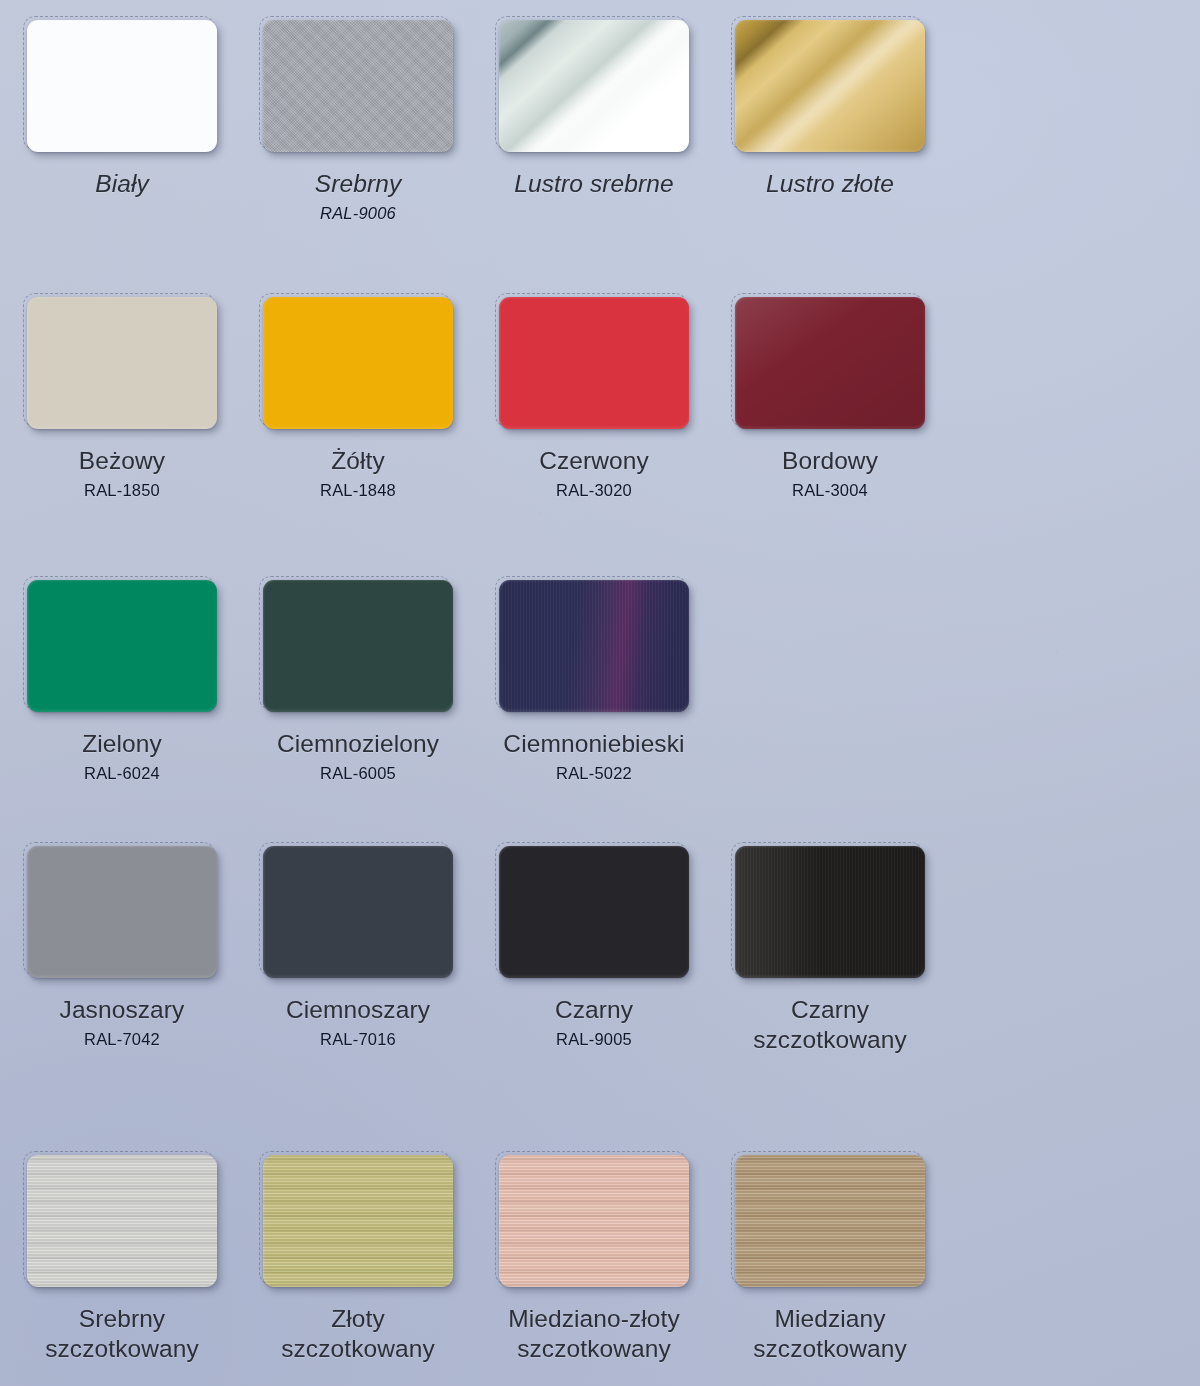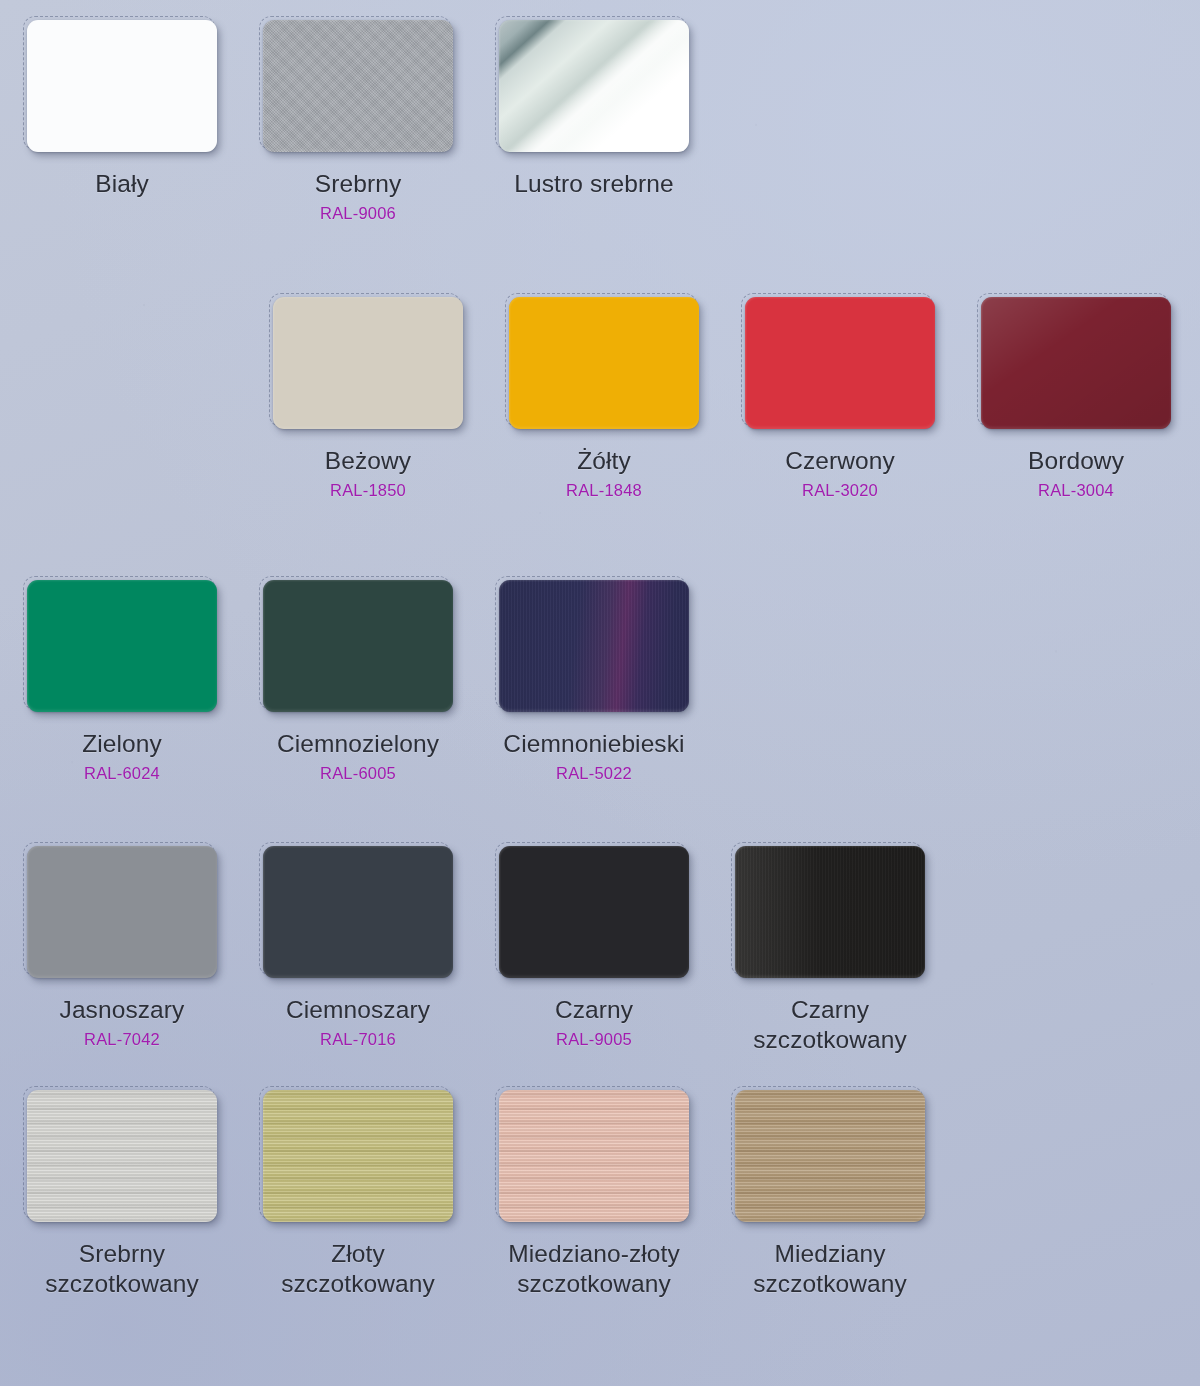--- a/index.html
+++ b/index.html
@@ -231,33 +231,33 @@
     text-align: center;
     letter-spacing: 0.1px;
     font-weight: 400;
     text-shadow: 0 1px 0 rgba(255,255,255,0.22);
   }
   .label .l2 { display: block; }
 
   .ral {
     margin-top: 5px;
     font-size: 16.5px;
-    color: #a21caf;
+    color: #0f172a;
     text-align: center;
     letter-spacing: 0.2px;
     text-shadow: 0 1px 0 rgba(255,255,255,0.18);
   }
   .ral:empty { display: none; }
 
   
   .row-1 .chip-wrap { margin-top: 6px; }
-  .row-1 { height: 283px; }
-  .row-2 { height: 283px; justify-content: flex-end; }
+  .row-1 { height: 283px; font-style: italic; }
+  .row-2 { height: 283px; }
   .row-3 { height: 266px; }
-  .row-4 { height: 244px; }
+  .row-4 { height: 309px; }
   .row-5 { height: 258px; }
 </style>
 </head>
 <body style="background: rgb(188, 195, 214);">
 
 <div id="board"></div>
 
 <div id="grid">
     <div class="row row-1">
       <div class="cell">
@@ -272,20 +272,26 @@
         </div>
         <div class="label"><span>Srebrny</span></div>
         <div class="ral">RAL-9006</div>
       </div>
       <div class="cell">
         <div class="chip-wrap">
           <div class="chip fin-mirror-silver" style="background-color: rgb(216, 224, 224);"></div>
         </div>
         <div class="label"><span>Lustro srebrne</span></div>
       </div>
+      <div class="cell">
+        <div class="chip-wrap">
+          <div class="chip fin-mirror-gold" style="background-color: rgb(203, 171, 92);"></div>
+        </div>
+        <div class="label"><span>Lustro złote</span></div>
+      </div>
     </div>
     <div class="row row-2">
       <div class="cell">
         <div class="chip-wrap">
           <div class="chip fin-solid" style="background-color: rgb(212, 206, 193);"></div>
         </div>
         <div class="label"><span>Beżowy</span></div>
         <div class="ral">RAL-1850</div>
       </div>
       <div class="cell">

